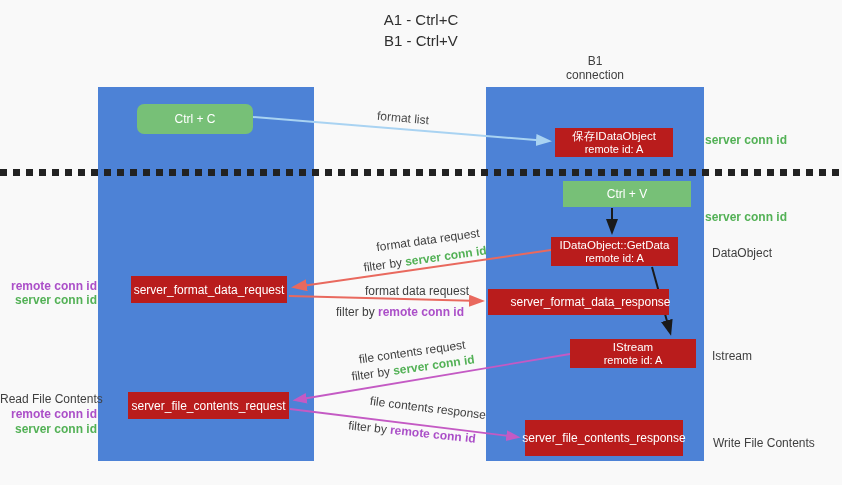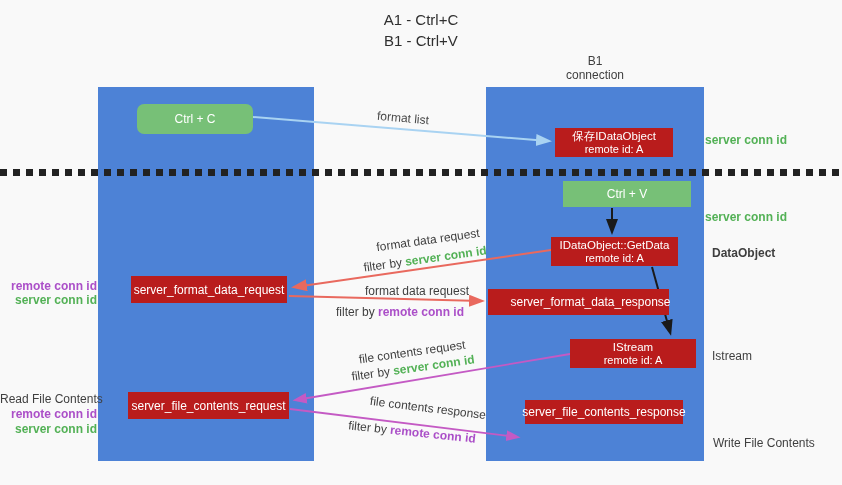--- a/index.html
+++ b/index.html
@@ -102,27 +102,27 @@
 
   <div class="node orange" style="left:570px;top:339px;width:126px;height:29px;">
     <span class="ttl">IStream</span>
     <span class="sub">remote id: A</span>
   </div>
 
   <div class="node orange" style="left:128px;top:392px;width:161px;height:27px;">
     <span>server_file_contents_request</span>
   </div>
 
-  <div class="node orange" style="left:525px;top:400px;width:158px;height:24px;">
+  <div class="node orange" style="left:525px;top:420px;width:158px;height:36px;">
     <span>server_file_contents_response</span>
   </div>
 
   <div class="lbl green-t" style="left:705px;top:133px;">server conn id</div>
   <div class="lbl green-t" style="left:705px;top:210px;">server conn id</div>
-  <div class="lbl" style="left:712px;top:246px;font-weight:bold;">DataObject</div>
+  <div class="lbl" style="left:712px;top:246px;">DataObject</div>
   <div class="lbl" style="left:712px;top:349px;">Istream</div>
   <div class="lbl" style="left:713px;top:436px;">Write File Contents</div>
 
   <div class="lbl rgt" style="left:0;top:279px;width:97px;line-height:14px;">
     <div class="purple-t">remote conn id</div>
     <div class="green-t">server conn id</div>
   </div>
   <div class="lbl rgt" style="left:0;top:392px;width:97px;line-height:15px;">
     <div>Read File Contents</div>
     <div class="purple-t">remote conn id</div>

